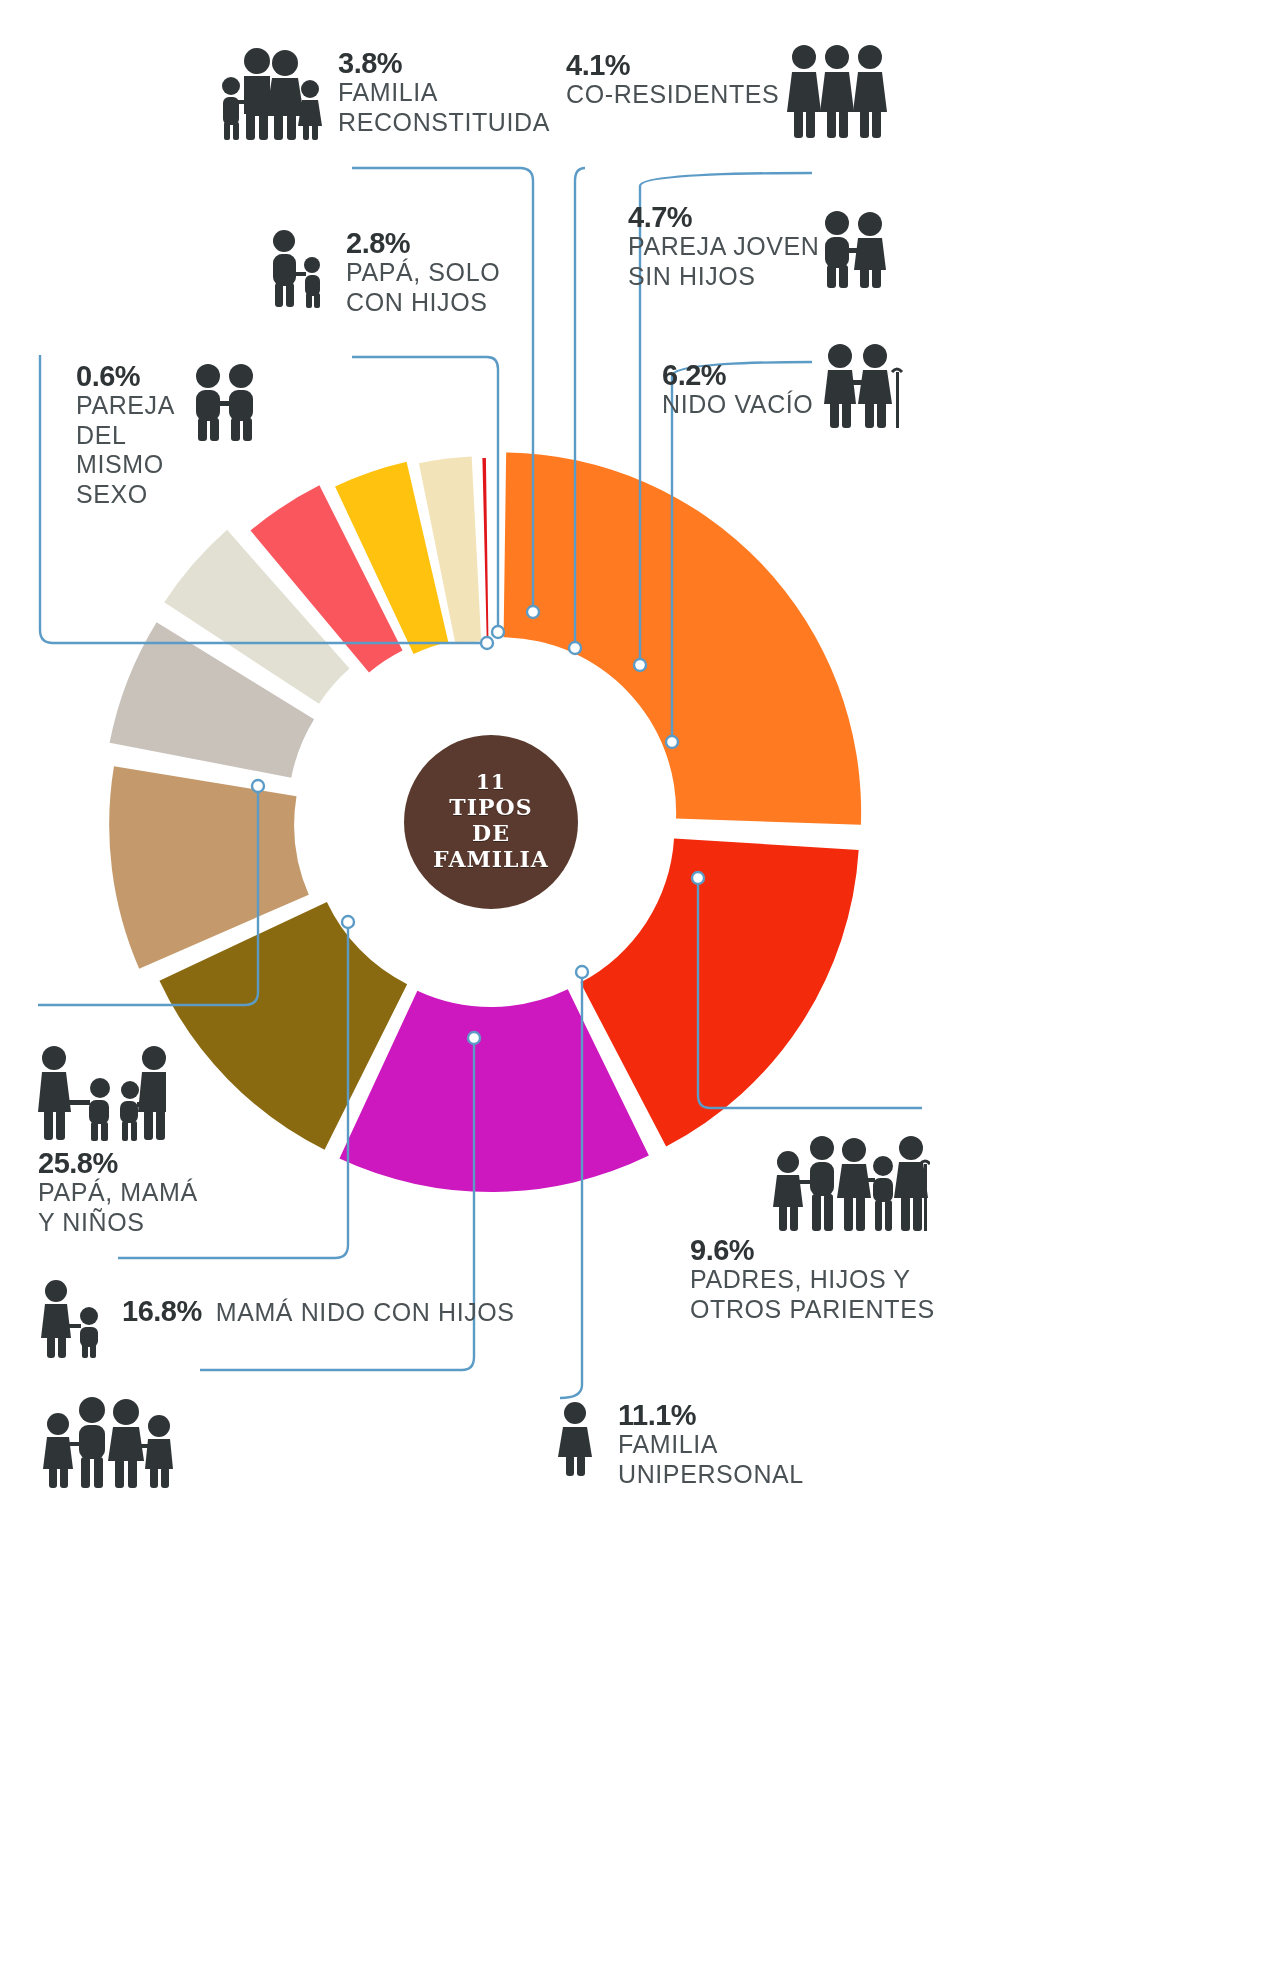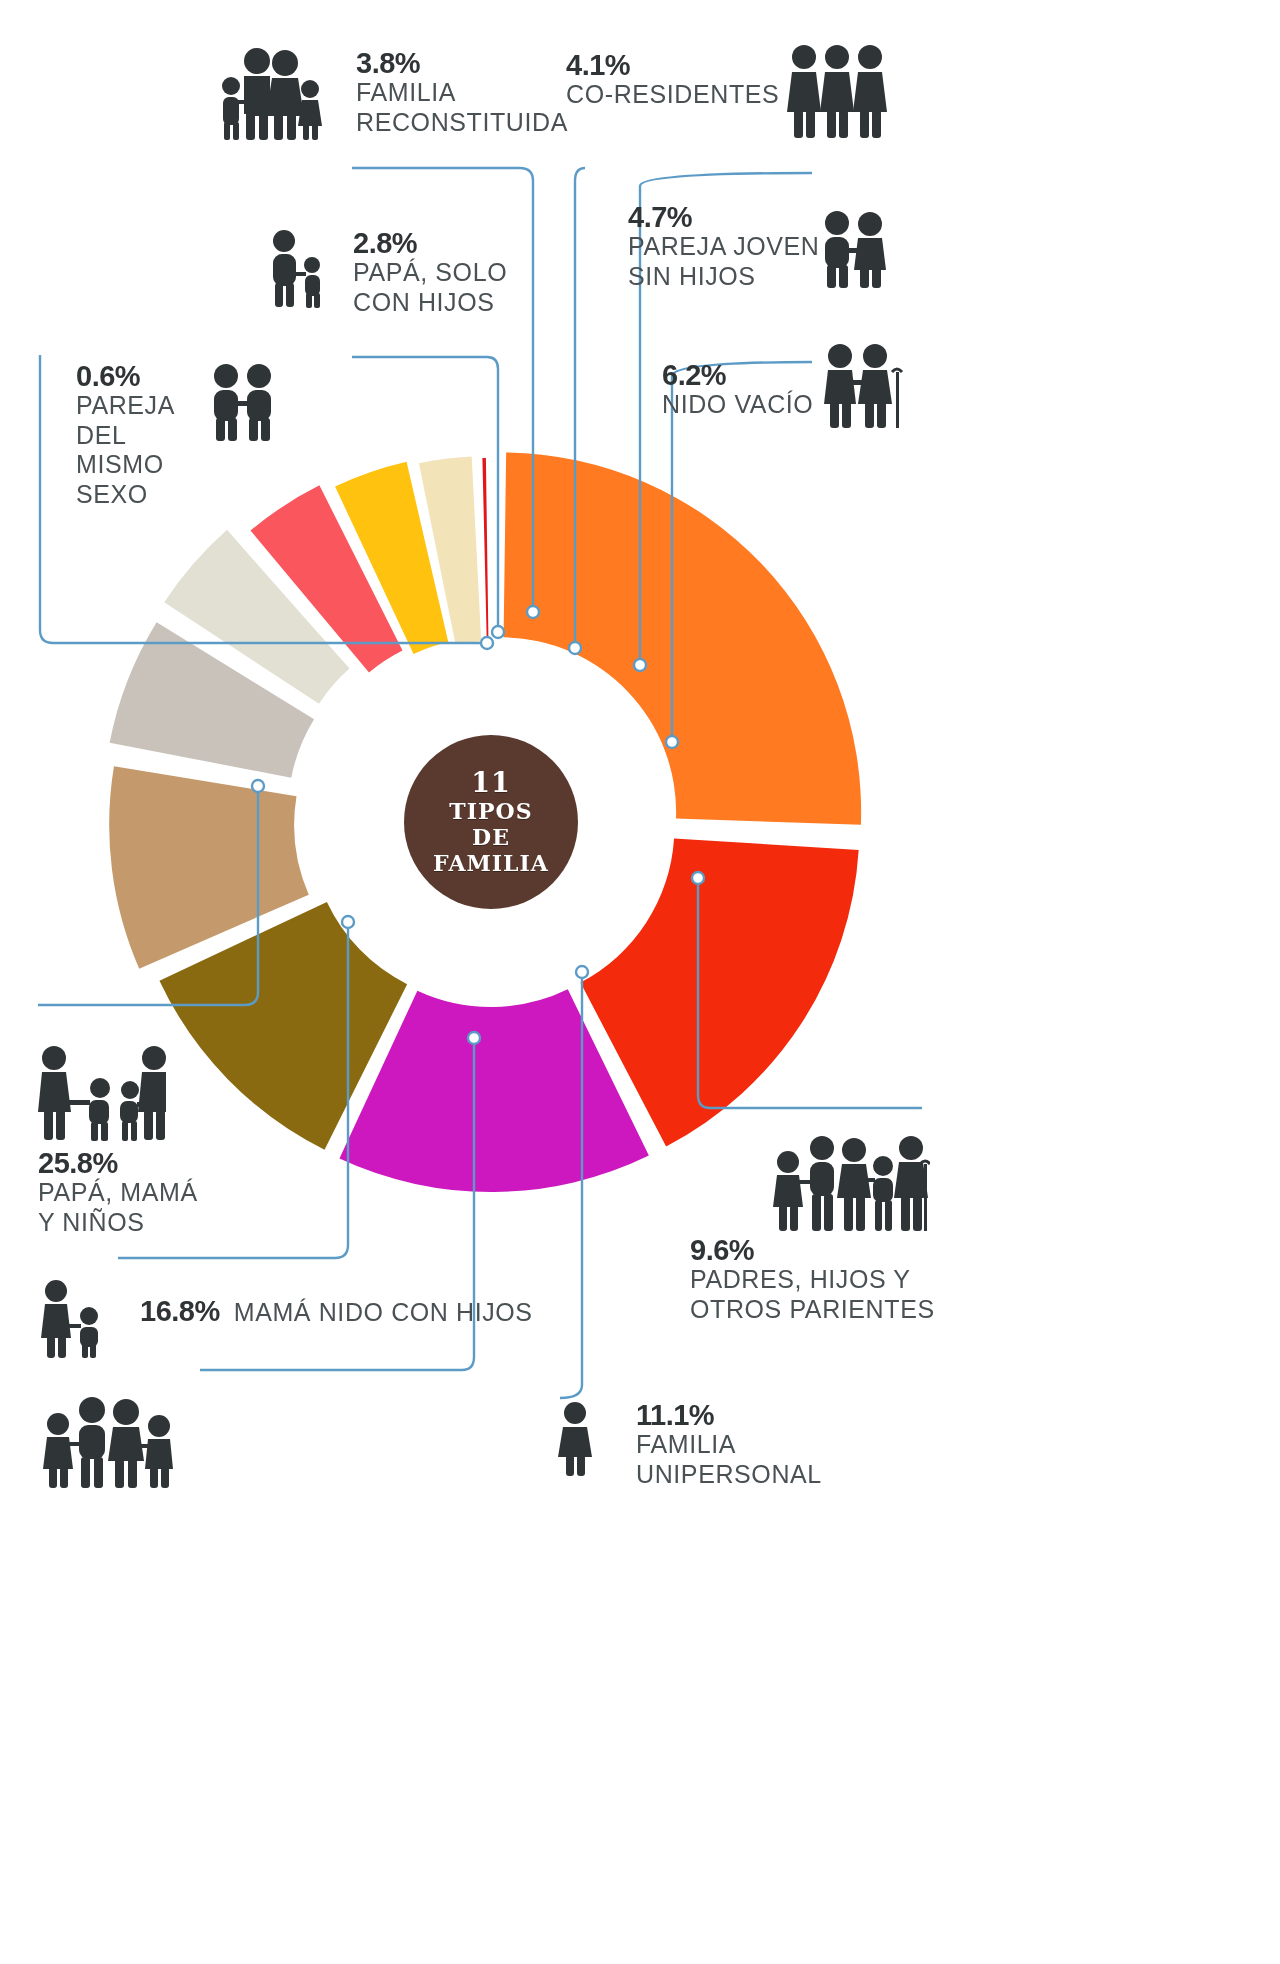--- a/index.html
+++ b/index.html
@@ -3,21 +3,21 @@
 <meta charset="utf-8">
 <style>
   html,body{margin:0;padding:0;background:#ffffff;}
   body{
     width:1280px;height:1964px;position:relative;overflow:hidden;
     font-family:"Liberation Sans",sans-serif;color:#3a3f41;
   }
   .stage{position:absolute;inset:0;}
 
   
-  .lbl{position:absolute;gap:18px;}
+  .lbl{position:absolute;}
   .pct{
     font-weight:bold;font-size:29px;letter-spacing:-0.5px;
     color:#2f3436;line-height:1.05;
   }
   .desc{
     font-size:25px;letter-spacing:0.6px;line-height:1.18;
     color:#4a5154;font-weight:400;
   }
   .row{display:flex;align-items:flex-start;}
   .col{display:flex;flex-direction:column;}
@@ -35,21 +35,21 @@
     border-radius:50%;background:#5a3a2e;
     box-shadow:0 0 0 5px #ffffff;
     display:flex;align-items:center;justify-content:center;
   }
   .center-badge .txt{
     text-align:center;color:#ffffff;font-weight:bold;
     font-family:"DejaVu Serif",serif;
     font-size:22px;line-height:1.18;letter-spacing:1px;
     text-shadow:0 1px 0 rgba(0,0,0,.35);
   }
-  .center-badge .txt .n{font-size:27px;}
+  .center-badge .txt .n{font-size:20px;}
 </style>
 </head>
 <body>
 
 <div class="stage">
 
   <svg class="wedges" width="1280" height="1964" style="position:absolute;left:0;top:0;" viewBox="0 0 1280 1964">
     <g id="wedge-group">
         <path d="M506.16371355906284,452.3792864649773 A360,360 0 0 1 860.9208213837729,824.8277181251492 L676.0320820555551,818.4125743526155 A175,175 0 0 0 503.5807101963209,637.3612534066986 Z" fill="#FF7A21"></path>
         <path d="M858.6816487100039,849.97035223664 A360,360 0 0 1 666.135736219284,1146.4990127893732 L580.4454085864677,982.5411897061772 A175,175 0 0 0 674.0441160472343,838.3953130485985 Z" fill="#F42A0C"></path>
@@ -175,21 +175,21 @@
           <rect x="9" y="26" width="23" height="32" rx="9"></rect>
           <rect x="11" y="55" width="8" height="24" rx="3"></rect>
           <rect x="22" y="55" width="8" height="24" rx="3"></rect>
         <circle cx="48" cy="37" r="8"></circle>
           <rect x="41" y="47" width="15" height="21" rx="6"></rect>
           <rect x="42" y="65" width="6" height="15" rx="2"></rect>
           <rect x="50" y="65" width="6" height="15" rx="2"></rect>
         <rect x="30" y="44" width="12" height="4"></rect>
       </svg>
     </span>
-    <span class="col" style="margin-left:9px;">
+    <span class="col" style="margin-left:20px;">
       <span class="pct">2.8%</span>
       <span class="desc">PAPÁ, SOLO</span>
       <span class="desc">CON HIJOS</span>
     </span>
   </div>
 
   <div class="lbl" style="left:628px;top:202px;">
     <div class="col">
       <span class="pct">4.7%</span>
       <span class="desc">PAREJA JOVEN</span>

